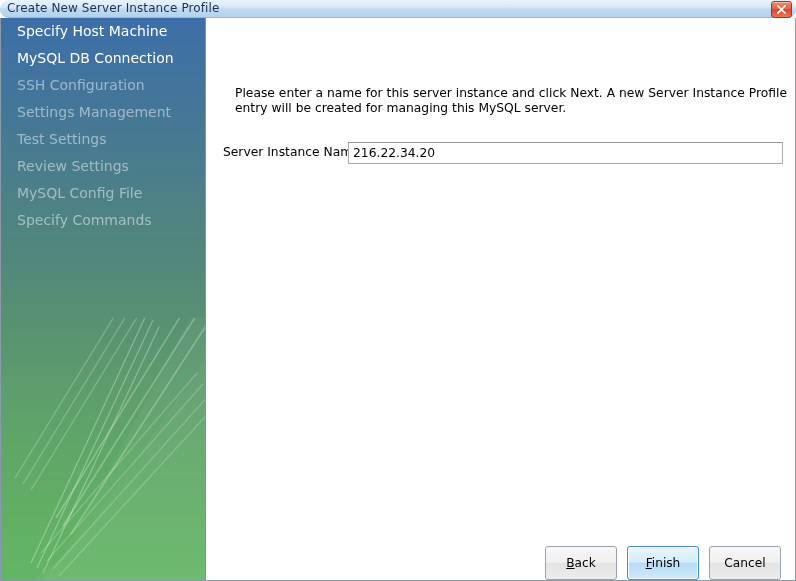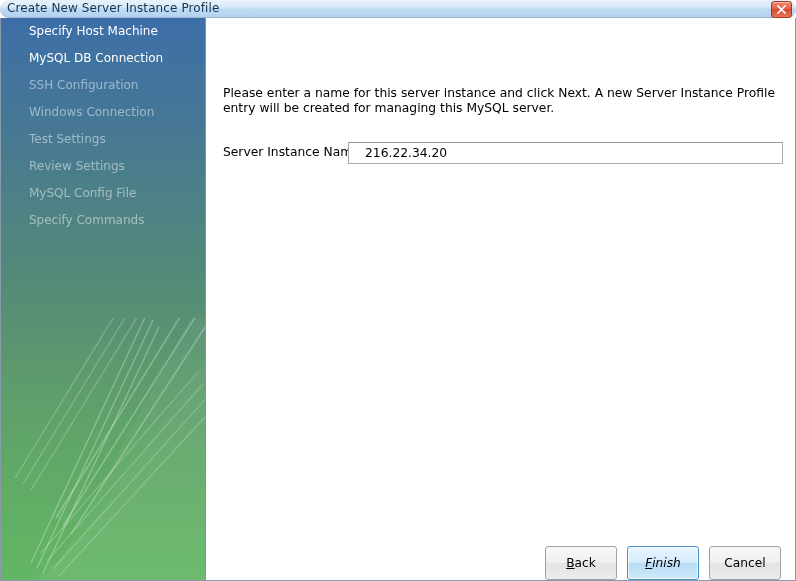--- a/index.html
+++ b/index.html
@@ -113,22 +113,22 @@
   }
   .nav-list {
     position: absolute;
     left: 0;
     top: 0;
     width: 205px;
   }
   .nav-item {
     height: 27px;
     line-height: 27px;
-    padding-left: 28px;
-    font-size: 12px;
+    padding-left: 16px;
+    font-size: 14px;
     color: #ffffff;
     white-space: nowrap;
     cursor: default;
     box-sizing: border-box;
   }
   .nav-item.done {
     color: #ffffff;
     font-weight: normal;
   }
   .nav-item.pending {
@@ -152,21 +152,21 @@
     position: absolute;
     left: 16px;
     top: 18px;
     font-size: 13.5px;
     font-weight: bold;
     color: #1f3c86;
     letter-spacing: 0.1px;
   }
   #description {
     position: absolute;
-    left: 16px;
+    left: 28px;
     top: 68px;
     width: 556px;
     font-size: 12.3px;
     color: #000000;
     line-height: 15px;
   }
   #field-row {
     position: absolute;
     left: 16px;
     top: 124px;
@@ -186,21 +186,21 @@
     left: 125px;
     top: 0;
     width: 435px;
     height: 22px;
     border: 1px solid #a5acb2;
     border-top-color: #8f969c;
     background: #ffffff;
     font-family: "DejaVu Sans", "Liberation Sans", sans-serif;
     font-size: 12.3px;
     color: #000000;
-    padding: 0 16px;
+    padding: 0 4px;
     box-sizing: border-box;
     outline: none;
   }
 
   
   #button-bar {
     position: absolute;
     right: 14px;
     bottom: 10px;
     height: 24px;
@@ -220,21 +220,20 @@
     display: flex;
     align-items: center;
     justify-content: center;
     box-sizing: border-box;
     padding: 16px;
   }
   .btn.default {
     border: 1px solid #4b8dc7;
     background: linear-gradient(to bottom, #eaf5fd 0%, #d4ecfb 48%, #b6dcf6 50%, #cfeafa 100%);
     box-shadow: inset 0 0 0 1px rgba(255,255,255,0.75);
-    font-style: italic;
   }
   .btn u { text-decoration: underline; }
 </style>
 </head>
 <body>
 
 <div id="window">
 
   <div id="titlebar">
     <div id="titlebar-text">Create New Server Instance Profile</div>
@@ -270,21 +269,21 @@
           <path d="M152 2 L36 250"></path>
           <path d="M158 9 L42 255"></path>
         </g>
         <path d="M205 -30 L120 130 L60 240 L30 262 L205 262 Z" fill="#ffffff" fill-opacity="0.045" stroke="none"></path>
         <path d="M205 40 L95 200 L40 262 L205 262 Z" fill="#ffffff" fill-opacity="0.035" stroke="none"></path>
       </svg>
       <div class="nav-list">
         <div class="nav-item done"><span>Specify Host Machine</span></div>
         <div class="nav-item done"><span>MySQL DB Connection</span></div>
         <div class="nav-item pending"><span>SSH Configuration</span></div>
-        <div class="nav-item pending"><span>Windows Connection</span></div>
+        <div class="nav-item pending"><span>Settings Management</span></div>
         <div class="nav-item pending"><span>Test Settings</span></div>
         <div class="nav-item pending"><span>Review Settings</span></div>
         <div class="nav-item pending"><span>MySQL Config File</span></div>
         <div class="nav-item pending"><span>Specify Commands</span></div>
       </div>
     </div>
 
     <div id="content">
       <div id="description">Please enter a name for this server instance and click Next. A new Server Instance Profile entry will be created for managing this MySQL server.</div>
 

